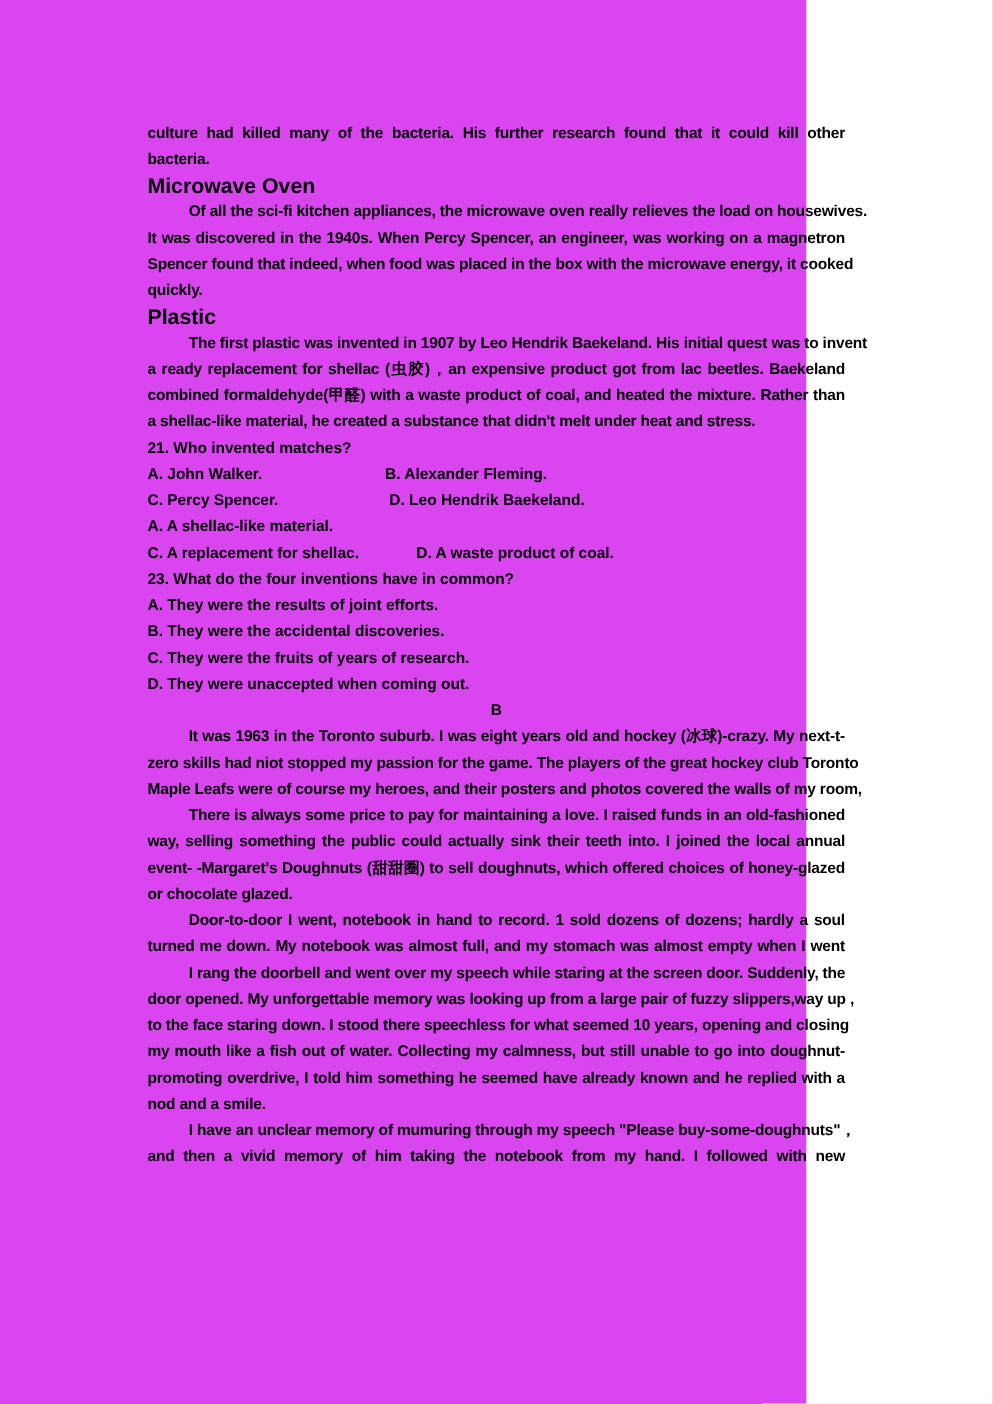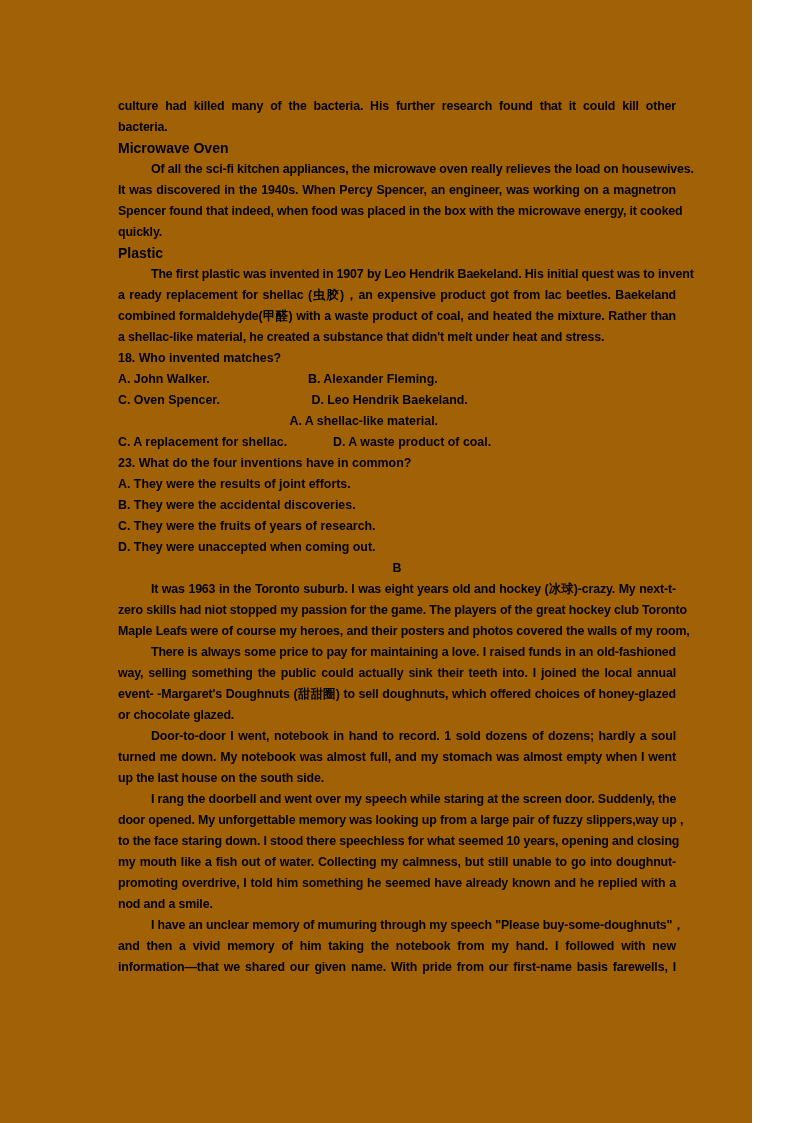--- a/index.html
+++ b/index.html
@@ -9,23 +9,23 @@
   }
   body {
     width: 794px;
     height: 1123px;
     font-family: "Liberation Sans", "DejaVu Sans", sans-serif;
     color: #000000;
     overflow: hidden;
   }
   #page {
     position: relative;
-    width: 752px;
+    width: 645px;
     height: 1123px;
-    background: #a16207;
+    background: #d946ef;
     box-sizing: border-box;
   }
   #content {
     position: absolute;
     left: 118px;
     top: 96px;
     width: 558px;
   }
   .line {
     font-size: 12.4px;
@@ -34,42 +34,41 @@
     white-space: pre;
     font-weight: 600;
     -webkit-font-smoothing: none;
   }
   
   .just {
     text-align: justify;
     text-align-last: justify;
   }
   .para-head {
-    font-size: 14px;
+    font-size: 17px;
     line-height: 21px;
     font-weight: 600;
     white-space: pre;
   }
   .indent {
     padding-left: 33px;
   }
   .center {
     text-align: center;
     text-align-last: center;
     font-size: 12.4px;
     line-height: 21px;
     font-weight: 600;
   }
   .opt-row {
     font-size: 12.4px;
     line-height: 21px;
     font-weight: 600;
     display: flex;
     white-space: pre;
-    justify-content: center;
   }
   .opt-a { width: 190px; flex: 0 0 190px; }
   .opt-b { flex: 1 1 auto; }
   .opt-a-w2 { width: 215px; flex: 0 0 215px; }
   .q-line {
     font-size: 12.4px;
     line-height: 21px;
     font-weight: 600;
     white-space: pre;
   }
@@ -88,27 +87,27 @@
     <div class="line just">It was discovered in the 1940s. When Percy Spencer, an engineer, was working on a magnetron</div>
     <div class="line just">Spencer found that indeed, when food was placed in the box with the microwave energy, it cooked</div>
     <div class="line">quickly.</div>
 
     <div class="para-head">Plastic</div>
     <div class="line just indent">The first plastic was invented in 1907 by Leo Hendrik Baekeland. His initial quest was to invent</div>
     <div class="line just">a ready replacement for shellac (虫胶)，an expensive product got from lac beetles. Baekeland</div>
     <div class="line just">combined formaldehyde(甲醛) with a waste product of coal, and heated the mixture. Rather than</div>
     <div class="line">a shellac-like material, he created a substance that didn't melt under heat and stress.</div>
 
-    <div class="q-line">18. Who invented matches?</div>
+    <div class="q-line">21. Who invented matches?</div>
     <div class="opt-row">
       <span class="opt-a">A. John Walker.</span>
       <span class="opt-b">B. Alexander Fleming.</span>
     </div>
     <div class="opt-row">
-      <span class="opt-a">C. Oven Spencer.</span>
+      <span class="opt-a">C. Percy Spencer.</span>
       <span class="opt-b"> D. Leo Hendrik Baekeland.</span>
     </div>
 
     <div class="opt-row">
       <span class="opt-a-w2">A. A shellac-like material.</span>
     </div>
     <div class="opt-row">
       <span class="opt-a-w2">C. A replacement for shellac.</span>
       <span class="opt-b">D. A waste product of coal.</span>
     </div>
@@ -125,27 +124,25 @@
     <div class="line just">zero skills had niot stopped my passion for the game. The players of the great hockey club Toronto</div>
     <div class="line just">Maple Leafs were of course my heroes, and their posters and photos covered the walls of my room,</div>
 
     <div class="line just indent">There is always some price to pay for maintaining a love. I raised funds in an old-fashioned</div>
     <div class="line just">way, selling something the public could actually sink their teeth into. I joined the local annual</div>
     <div class="line just">event- -Margaret's Doughnuts (甜甜圈) to sell doughnuts, which offered choices of honey-glazed</div>
     <div class="line">or chocolate glazed.</div>
 
     <div class="line just indent">Door-to-door I went, notebook in hand to record. 1 sold dozens of dozens; hardly a soul</div>
     <div class="line just">turned me down. My notebook was almost full, and my stomach was almost empty when I went</div>
-    <div class="line">up the last house on the south side.</div>
 
     <div class="line just indent">I rang the doorbell and went over my speech while staring at the screen door. Suddenly, the</div>
     <div class="line just">door opened. My unforgettable memory was looking up from a large pair of fuzzy slippers,way up ,</div>
     <div class="line just">to the face staring down. I stood there speechless for what seemed 10 years, opening and closing</div>
     <div class="line just">my mouth like a fish out of water. Collecting my calmness, but still unable to go into doughnut-</div>
     <div class="line just">promoting overdrive, I told him something he seemed have already known and he replied with a</div>
     <div class="line">nod and a smile.</div>
 
     <div class="line just indent">I have an unclear memory of mumuring through my speech "Please buy-some-doughnuts"，</div>
     <div class="line just">and then a vivid memory of him taking the notebook from my hand. I followed with new</div>
-    <div class="line just">information—that we shared our given name. With pride from our first-name basis farewells, I</div>
 
   </div>
 </div>
 
 </body></html>

